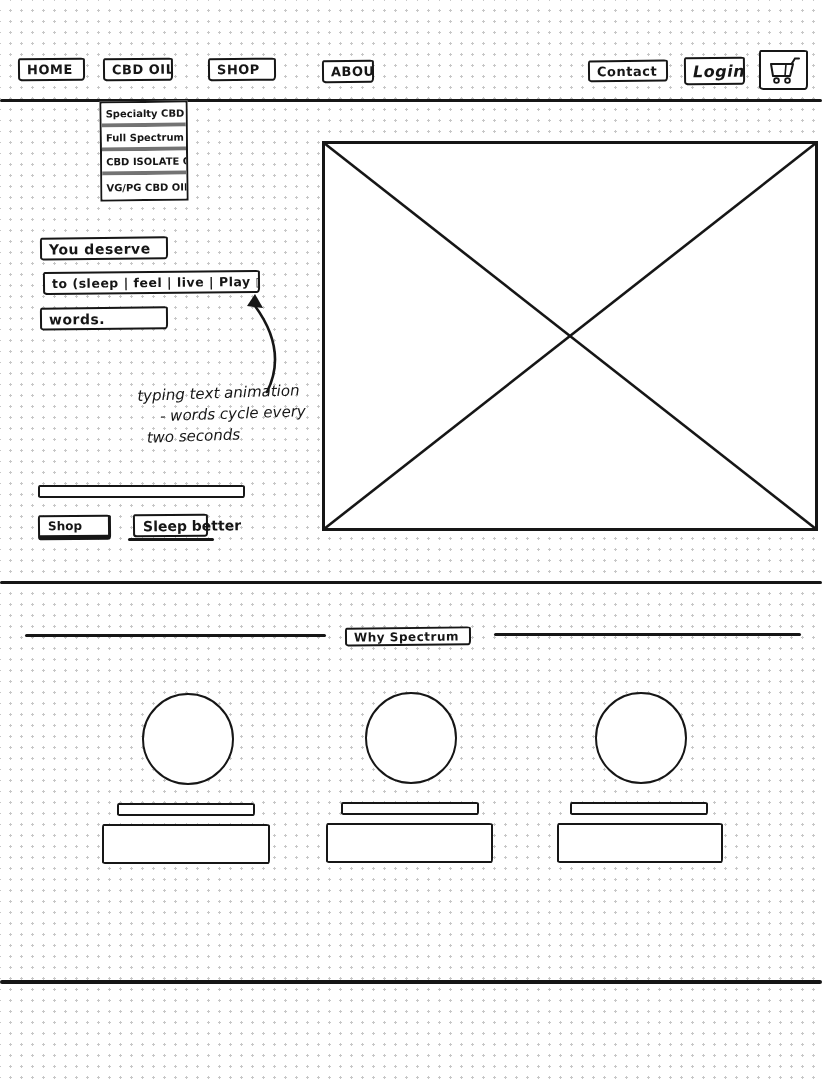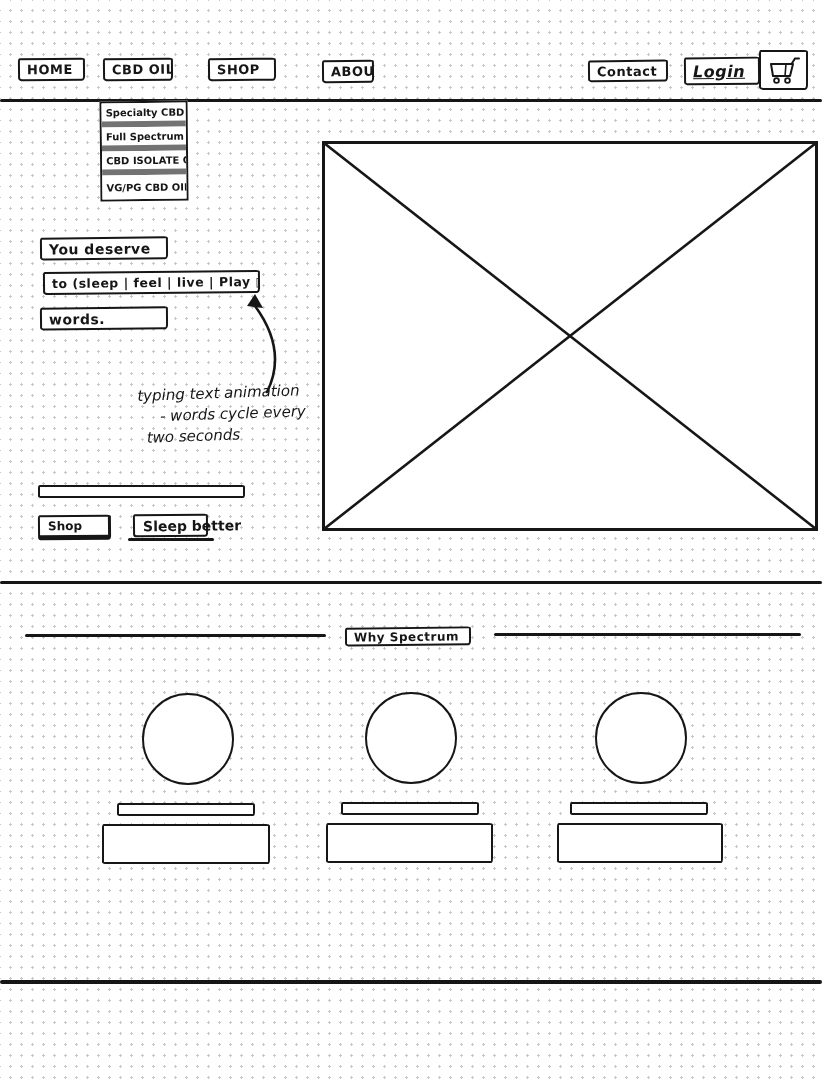--- a/index.html
+++ b/index.html
@@ -42,21 +42,21 @@
     border: 2.5px solid #161616;
     background: #ffffff;
   }
   .dropdown-item {
     height: 24px;
     display: flex;
     align-items: center;
     padding: 0 4px;
     font-size: 10px;
     font-weight: bold;
-    border-bottom: 6px solid #737373;
+    border-bottom: 4px solid #737373;
     white-space: nowrap;
     overflow: hidden;
     background: #ffffff;
   }
   .dropdown-item:last-child { border-bottom: none; }
   .img-placeholder {
     position: absolute;
     left: 322px; top: 141px;
     width: 496px; height: 390px;
     background: #ffffff;
@@ -121,21 +121,21 @@
   </div>
   <div class="sketchbox hand" style="left:208px; top:58px; width:68px; height:23px;">
     <span>SHOP</span>
   </div>
   <div class="sketchbox hand" style="left:322px; top:60px; width:52px; height:23px;">
     <span>ABOUT</span>
   </div>
   <div class="sketchbox hand" style="left:588px; top:60px; width:80px; height:22px; font-weight:600;">
     <span>Contact</span>
   </div>
-  <div class="sketchbox hand" style="left:684px; top:57px; width:76px; height:28px; font-weight:600; font-size:16px; font-style:italic;text-decoration:underline;">
+  <div class="sketchbox hand" style="left:684px; top:57px; width:61px; height:28px; font-weight:600; font-size:16px; font-style:italic;">
     <span>Login</span>
   </div>
   <div class="sketchbox centered" style="left:759px; top:50px; width:49px; height:40px;">
     <span>
       <svg width="34" height="30" viewBox="0 0 34 30">
         <path d="M4 9 L26 9 L23 21 L6 21 Z" fill="none" stroke="#161616" stroke-width="2" stroke-linejoin="round"></path>
         <path d="M24.5 9 L28 3.5 L32 3.5" fill="none" stroke="#161616" stroke-width="2" stroke-linecap="round"></path>
         <path d="M19 9 L18 21" fill="none" stroke="#161616" stroke-width="1.6"></path>
         <circle cx="9.5" cy="25.5" r="2.4" fill="none" stroke="#161616" stroke-width="1.8"></circle>
         <circle cx="20.5" cy="25.5" r="2.4" fill="none" stroke="#161616" stroke-width="1.8"></circle>

